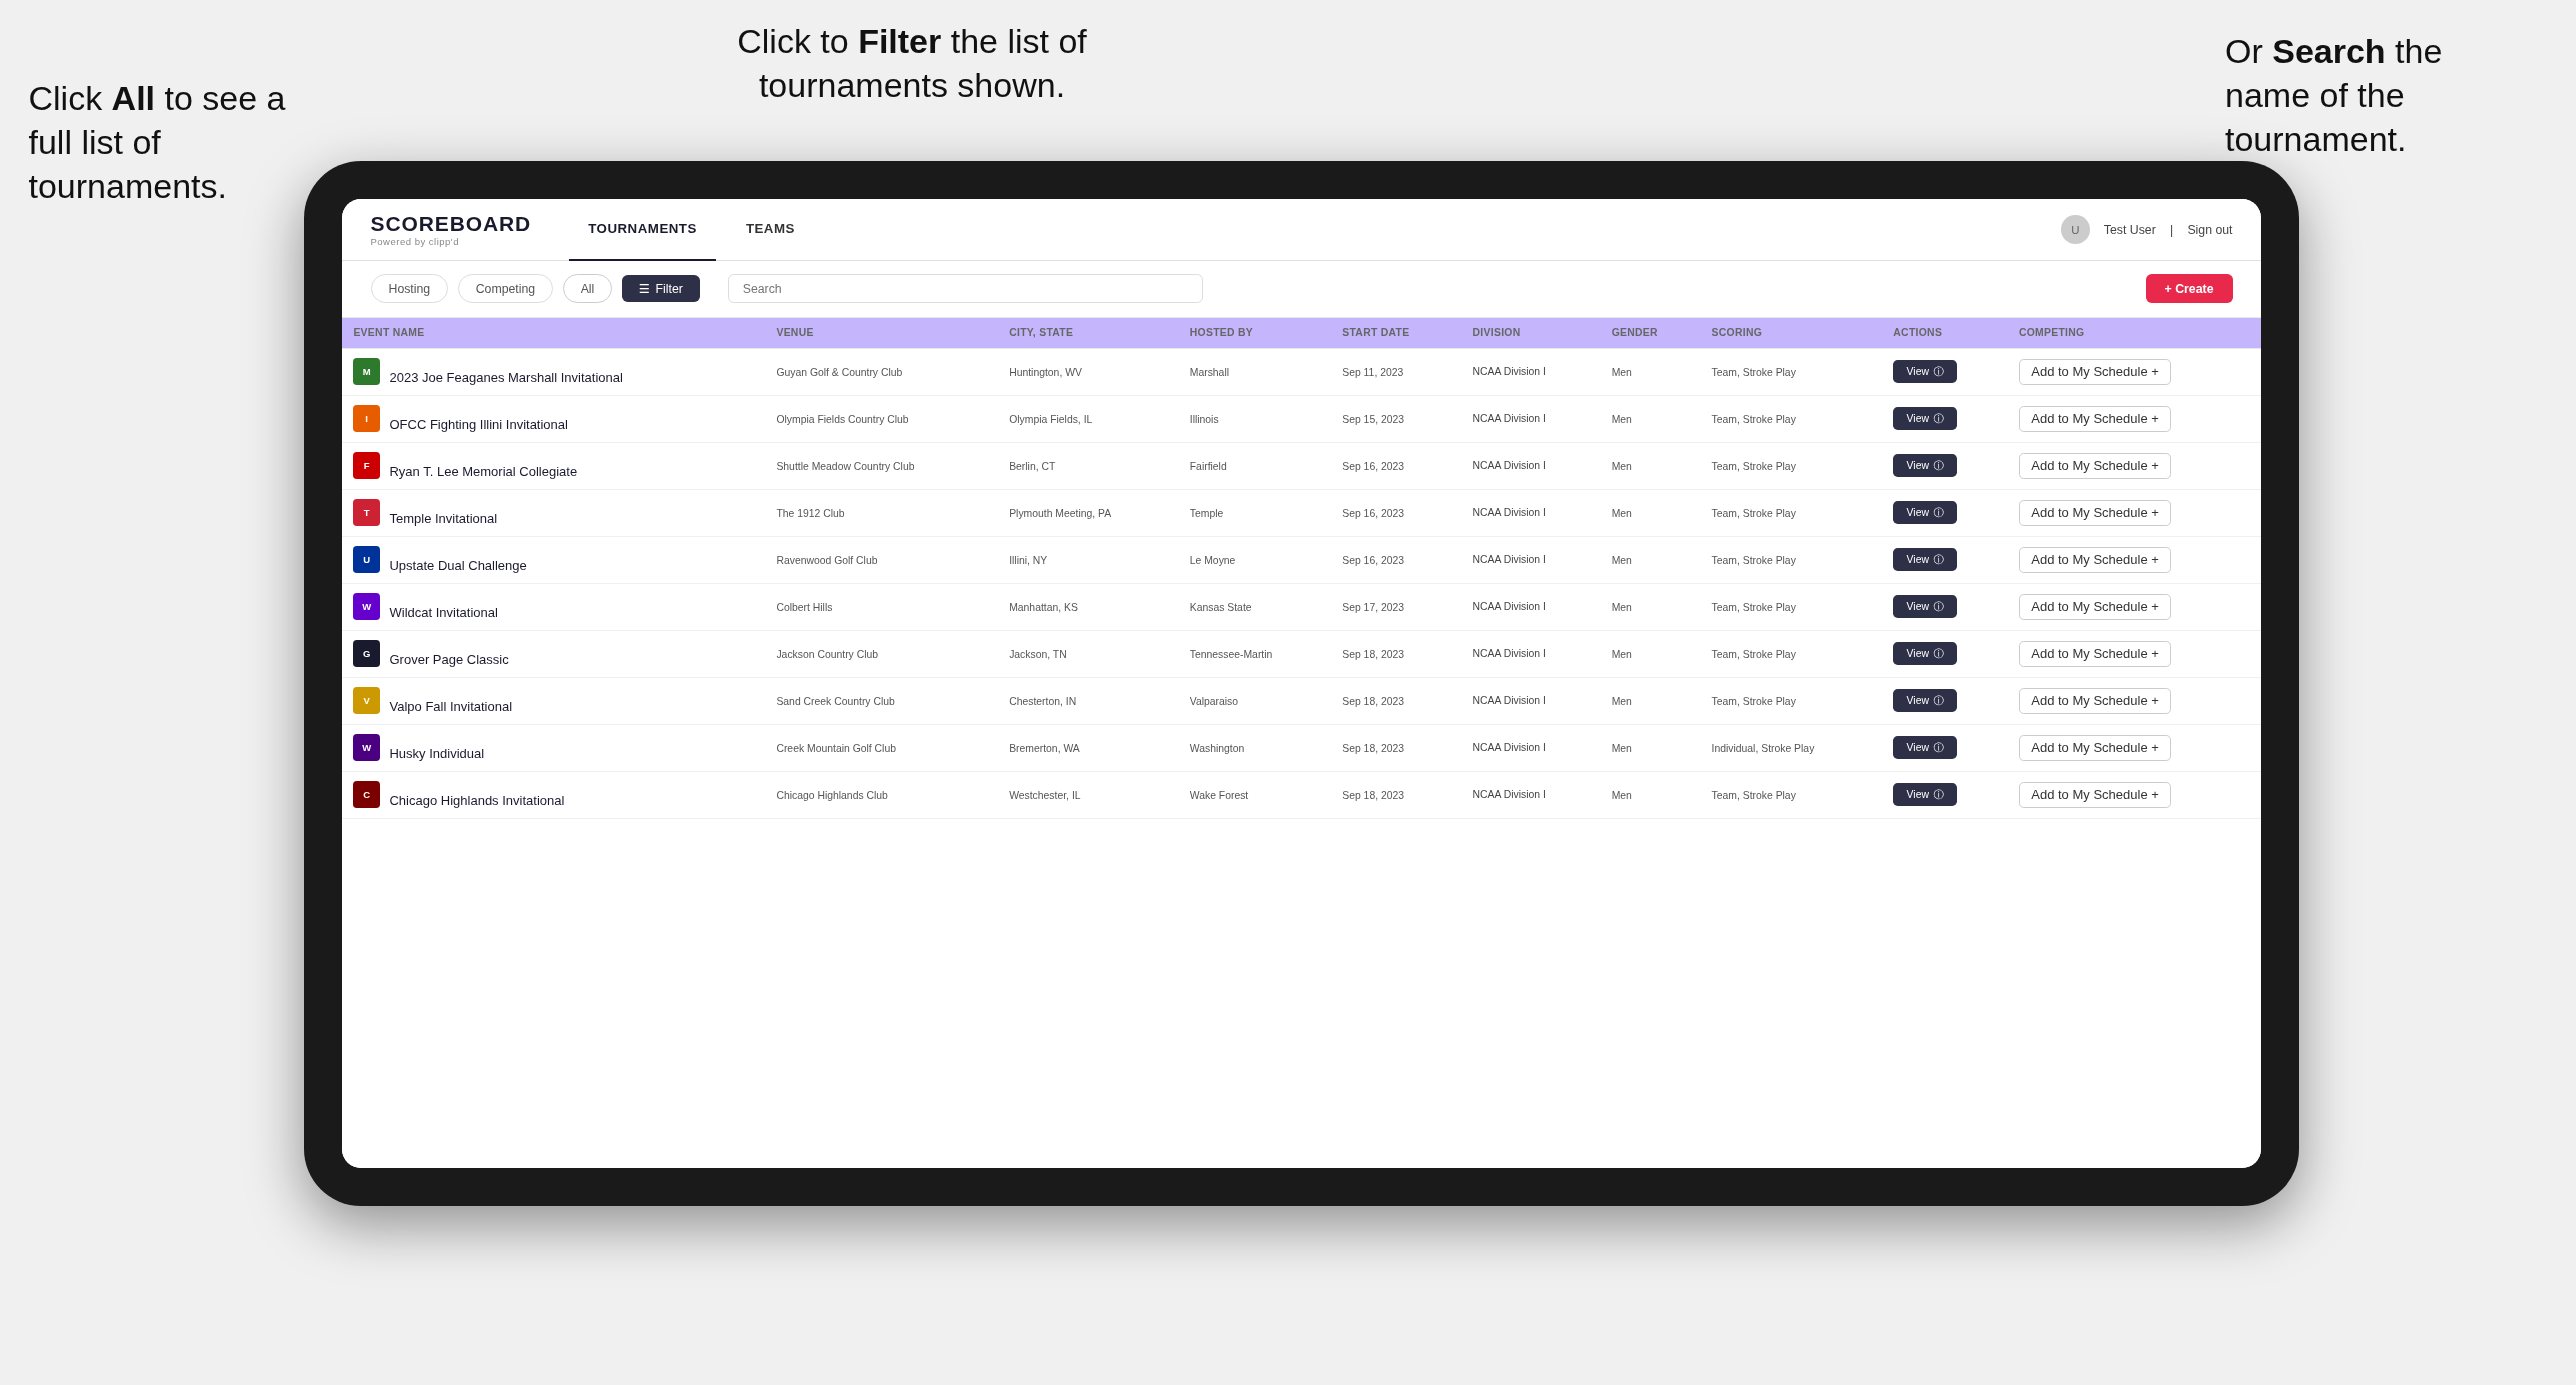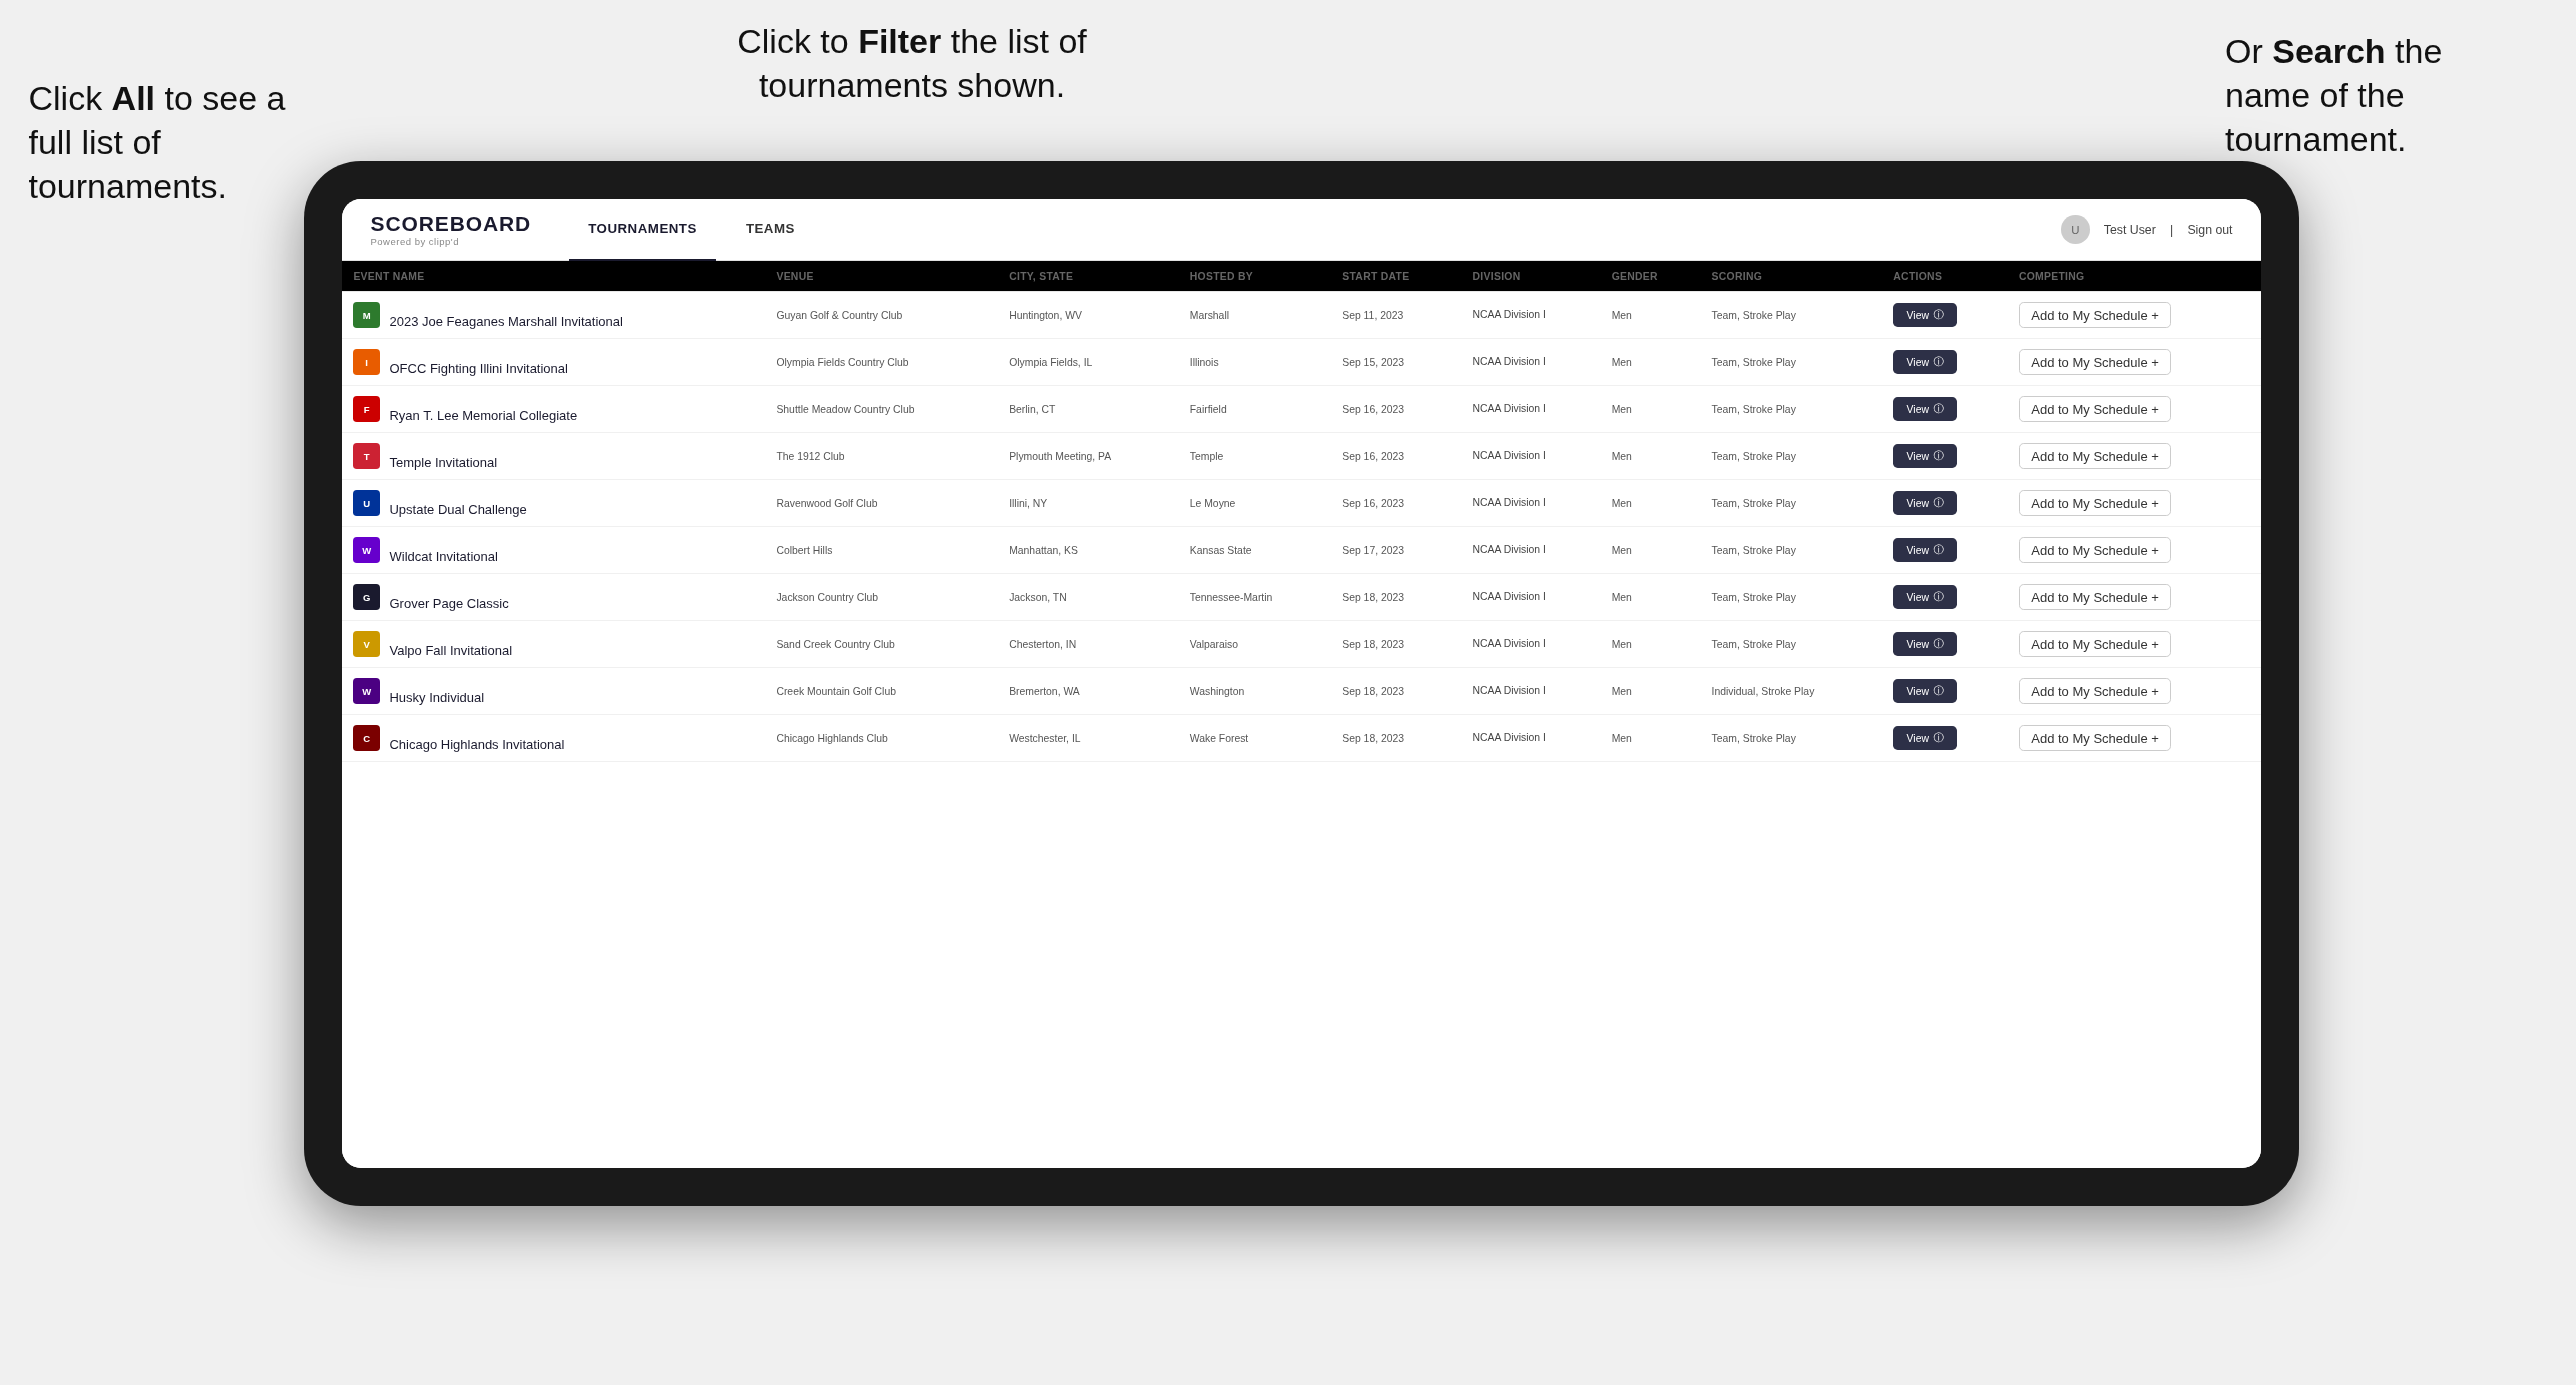--- a/index.html
+++ b/index.html
@@ -178,21 +178,21 @@
       flex: 1;
       overflow-y: auto;
       background: #fff;
     }
     table {
       width: 100%;
       border-collapse: collapse;
       font-size: 11.4px;
     }
     thead th {
-      background: #000000;
+      background: #c4b5fd;
       border-bottom: 0.9px solid #e8e8e8;
       padding: 9.5px 11.4px;
       text-align: left;
       font-size: 10.4px;
       font-weight: 700;
       color: #666;
       text-transform: uppercase;
       letter-spacing: 0.3px;
       white-space: nowrap;
     }
@@ -333,20 +333,31 @@
         <div class="nav-item">TEAMS</div>
       </nav>
       <div class="header-right">
         <div class="user-avatar">U</div>
         <span>Test User</span>
         <span>|</span>
         <span style="cursor:pointer;color:#444;">Sign out</span>
       </div>
     </div>
 
+    <div class="toolbar">
+      <button class="tab-btn">Hosting</button>
+      <button class="tab-btn">Competing</button>
+      <button class="tab-btn active">All</button>
+      <button class="filter-btn">
+        <span>☰</span>
+        <span>Filter</span>
+      </button>
+      <input class="search-box" type="text" placeholder="Search" style="">
+      <button class="create-btn">+ Create</button>
+    </div>
 
     <div class="table-container">
       <table>
         <thead>
           <tr>
             <th>EVENT NAME</th>
             <th>VENUE</th>
             <th>CITY, STATE</th>
             <th>HOSTED BY</th>
             <th>START DATE</th>

